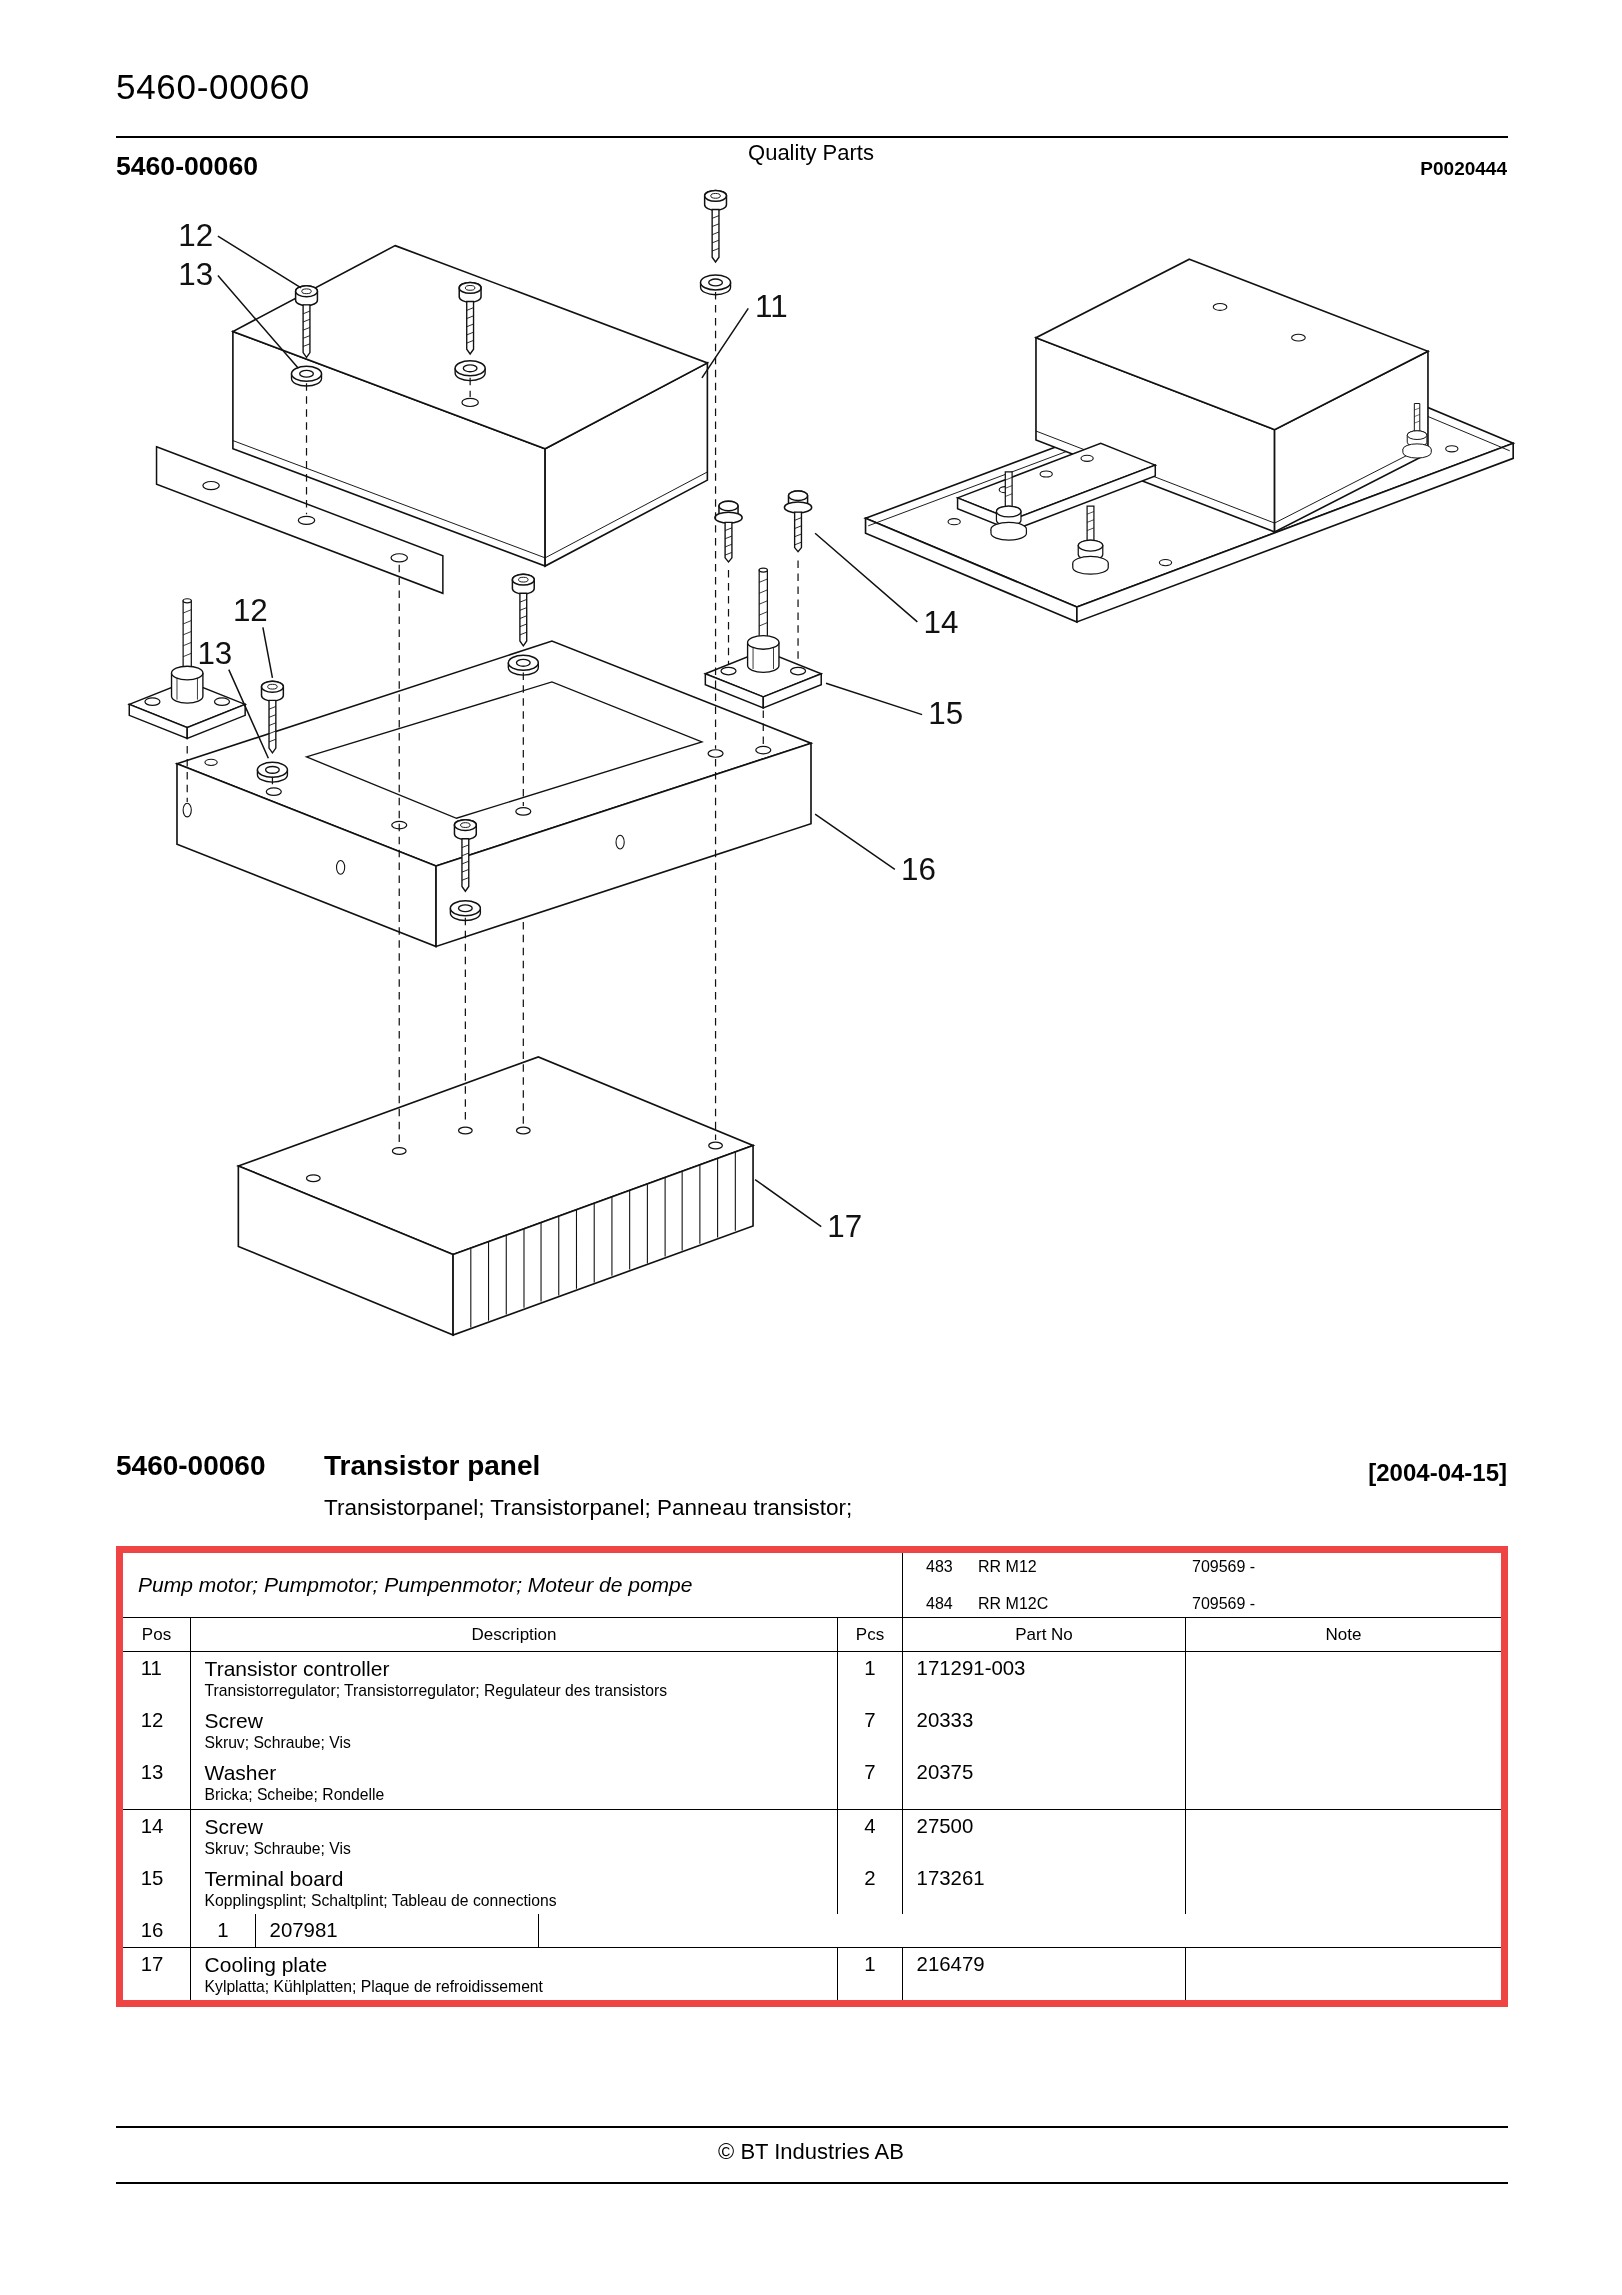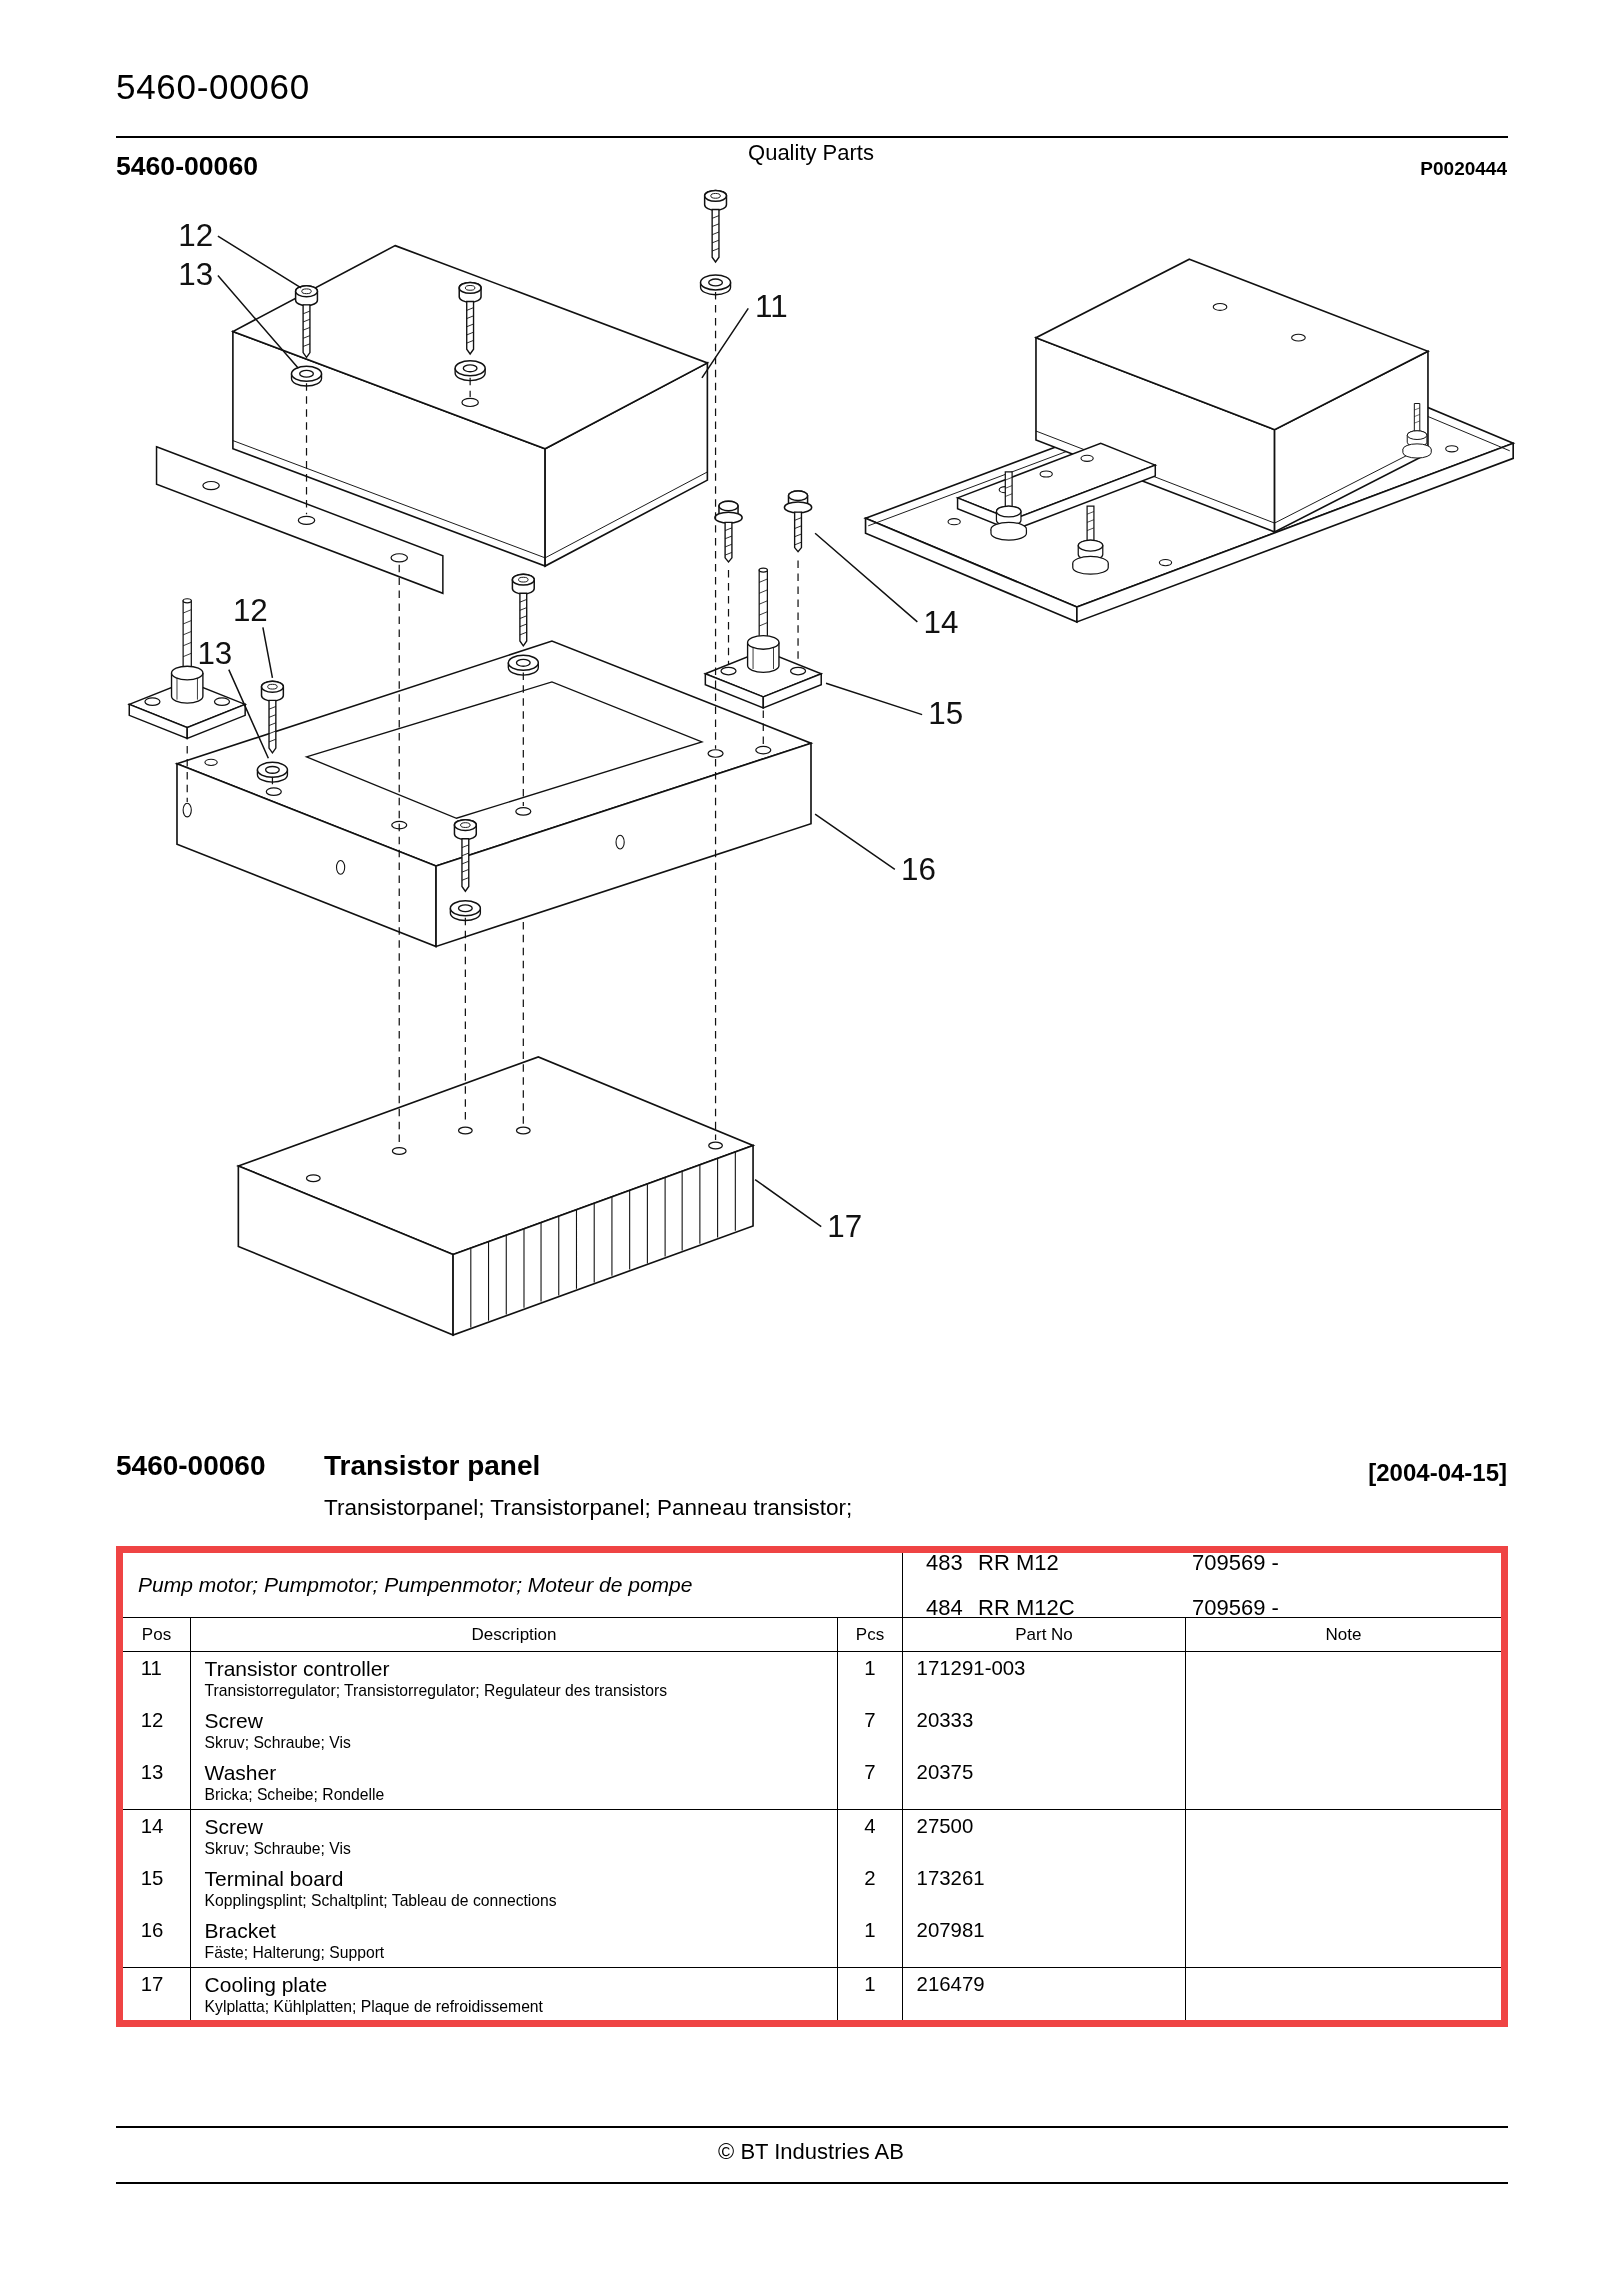--- a/index.html
+++ b/index.html
@@ -28,21 +28,21 @@
   .tb-title    { position:absolute; left:324px;  top:1450px; font-size:28px; font-weight:700; }
   .tb-date     { position:absolute; right:115px; top:1459px; font-size:24px; font-weight:700; }
   .tb-subtitle { position:absolute; left:324px;  top:1495px; font-size:22.5px; }
 
   
   .tbl { position:absolute; left:116px; top:1546px; width:1392px; border:7px solid #ef4444; background:#fff; }
   .usage-row  { display:flex; border-bottom:1.4px solid #000; height:65px; }
   .usage-left { width:780px; border-right:1.4px solid #000; font-style:italic; font-size:21px;
                 display:flex; align-items:center; padding-left:15px; }
   .usage-right{ flex:1; display:flex; flex-direction:column; justify-content:center; gap:19px;
-                font-size:22px; padding-left:23px; }
+                font-size:16px; padding-left:23px; }
   .model-line { display:flex; }
   .m-code { width:52px; }
   .m-name { width:214px; }
 
   .cols-header { display:flex; border-bottom:1.4px solid #000; height:34px; font-size:17px; }
   .cols-header > div { display:flex; align-items:center; justify-content:center; }
   .ch-pos  { width:68px; border-right:1.4px solid #000; }
   .ch-desc { width:647px; border-right:1.4px solid #000; }
   .ch-pcs  { width:65px;  border-right:1.4px solid #000; }
   .ch-part { width:283px; border-right:1.4px solid #000; }
@@ -327,24 +327,20 @@
         <div class="cell cl-desc">
           <div class="d-main">Terminal board</div>
           <div class="d-alt">Kopplingsplint; Schaltplint; Tableau de connections</div>
         </div>
         <div class="cell cl-pcs">2</div>
         <div class="cell cl-part">173261</div>
         <div class="cell cl-note"></div>
       </div>
       <div class="prow">
         <div class="cell cl-pos">16</div>
-        <div class="cell cl-desc">
-          <div class="d-main">Bracket</div>
-          <div class="d-alt">Fäste; Halterung; Support</div>
-        </div>
         <div class="cell cl-pcs">1</div>
         <div class="cell cl-part">207981</div>
         <div class="cell cl-note"></div>
       </div>
     </div>
 
     <div class="group">
       <div class="prow">
         <div class="cell cl-pos">17</div>
         <div class="cell cl-desc">

